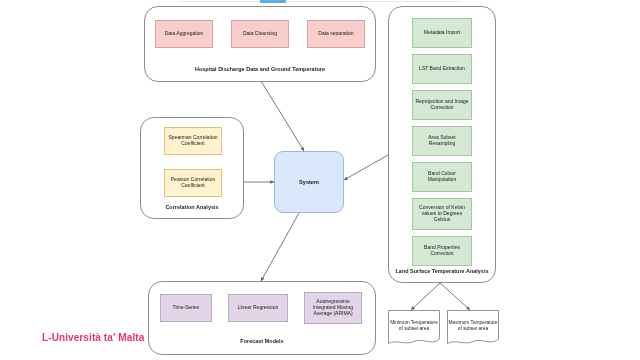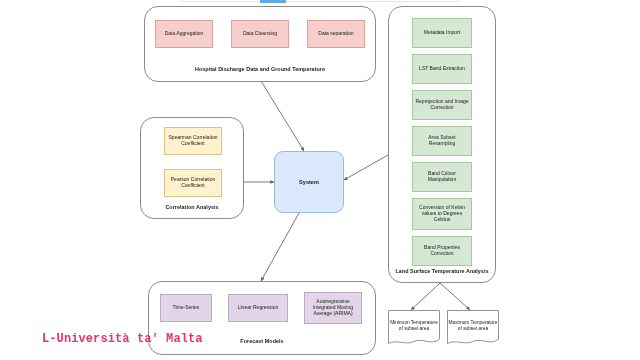--- a/index.html
+++ b/index.html
@@ -86,26 +86,25 @@
   .doc-shape {
     position: absolute;
     left: 0;
     top: 0;
     width: 100%;
     height: 100%;
     z-index: 1;
   }
   .brand {
     position: absolute;
-    font-size: 12px;
+    font-size: 10px;
     font-weight: bold;
     color: #e8336d;
     white-space: nowrap;
     letter-spacing: 0.1px;
-    font-family: Liberation Mono, monospace;
   }
   .top-accent {
     position: absolute;
     background: #61aae8;
   }
   .top-hairline {
     position: absolute;
     background: #e6e6e6;
   }
 </style>

